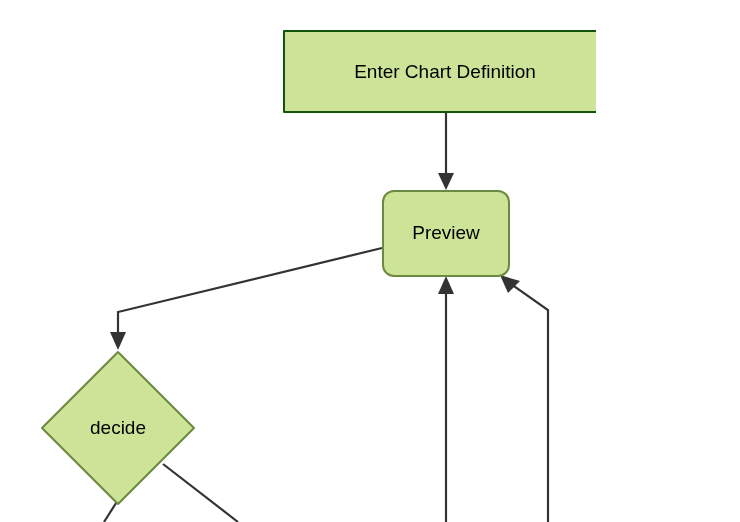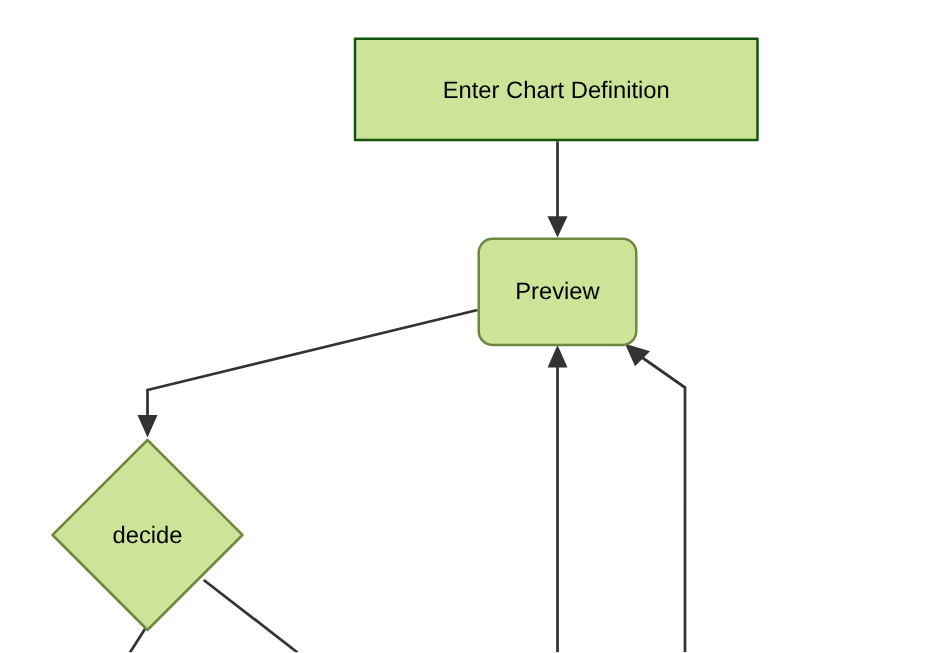--- a/index.html
+++ b/index.html
@@ -10,21 +10,20 @@
   }
   body {
     font-family: "Liberation Sans", sans-serif;
   }
   #canvas {
     position: relative;
     width: 596px;
     height: 522px;
     background: #ffffff;
     overflow: hidden;
-    padding-left: 39px;
   }
   #flow-svg {
     position: absolute;
     left: 0;
     top: 0;
     width: 740px;
     height: 522px;
     display: block;
   }
   .node-shape {

